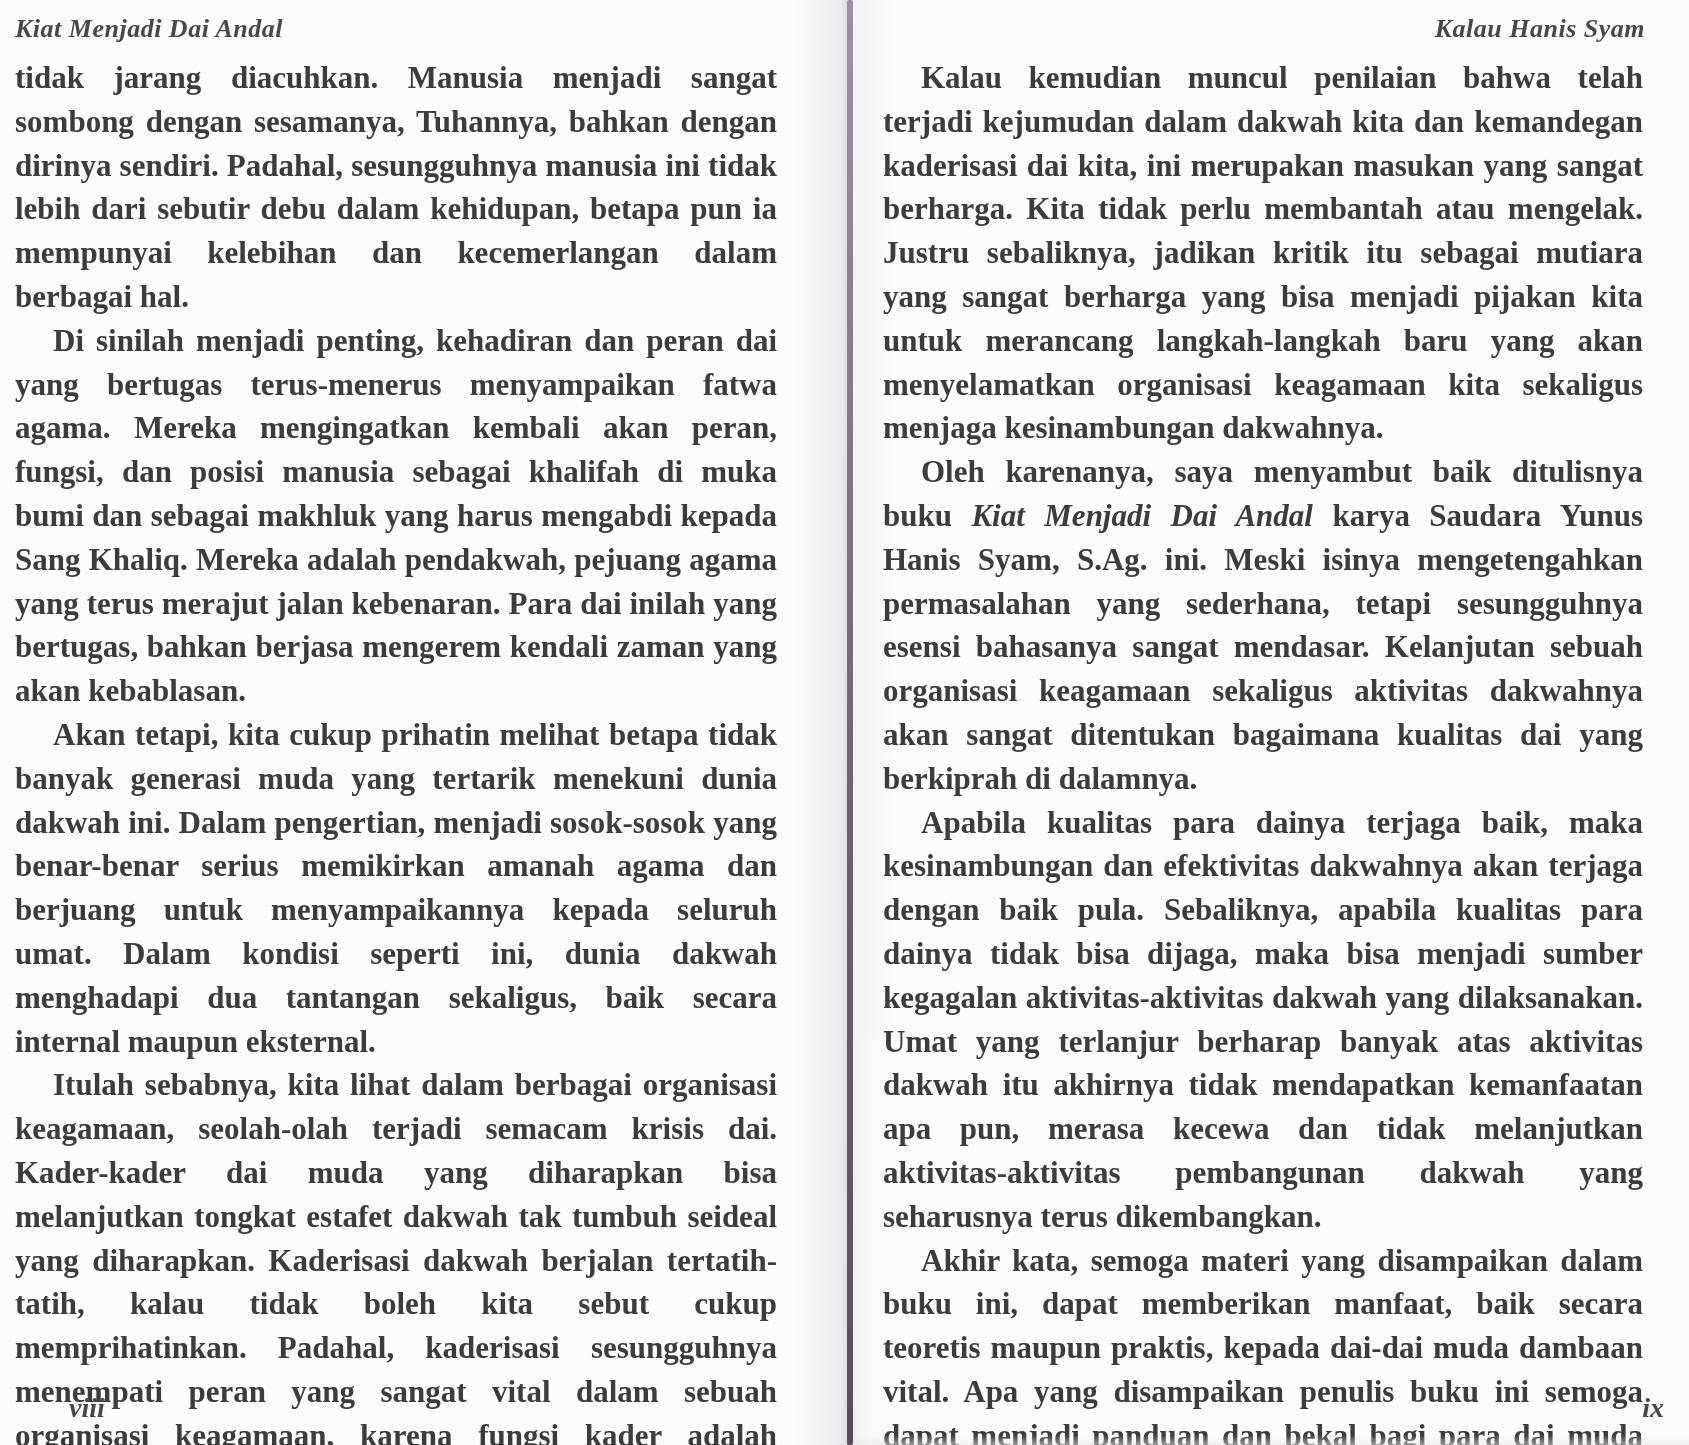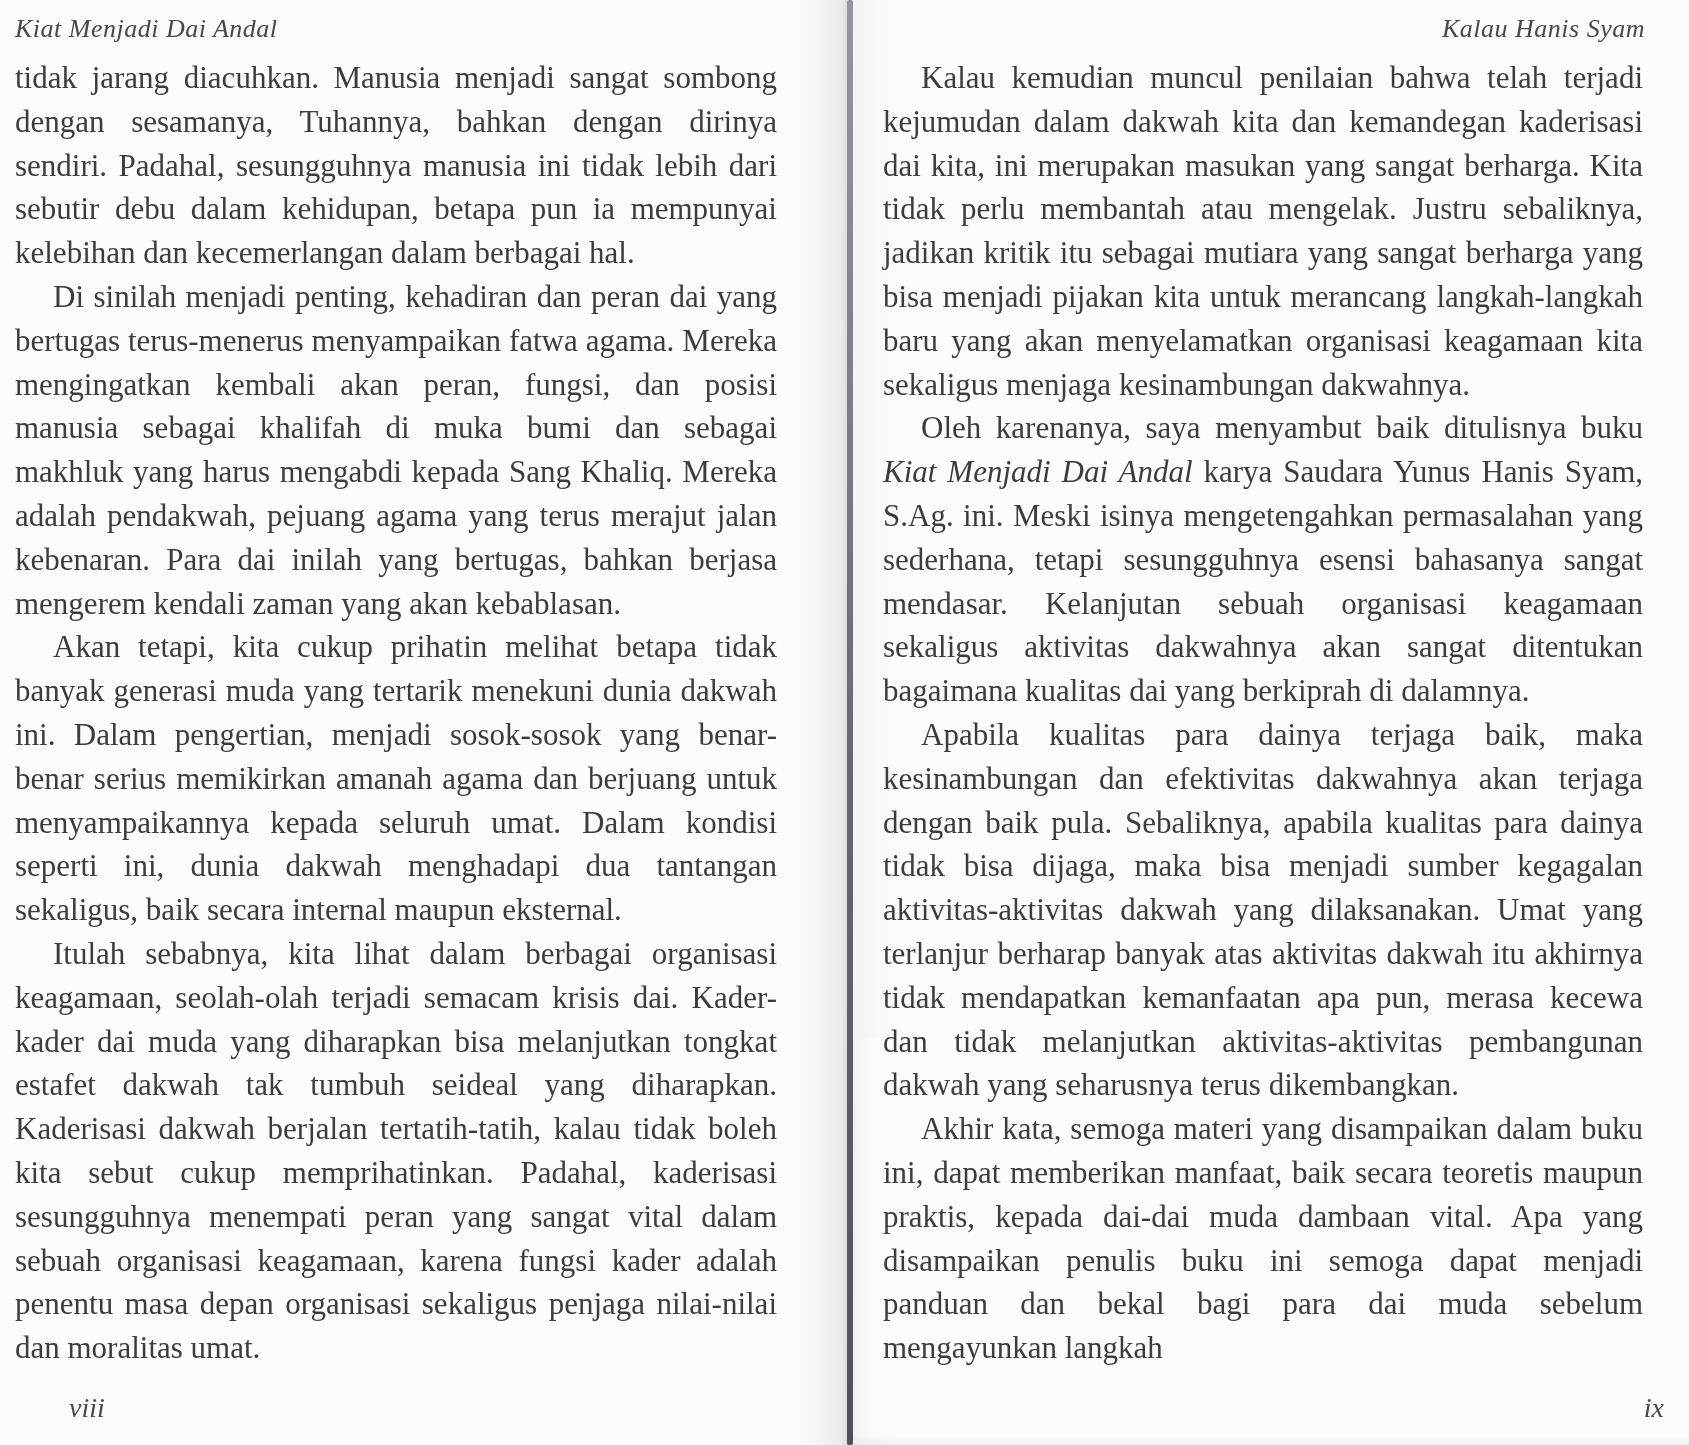--- a/index.html
+++ b/index.html
@@ -4,21 +4,21 @@
 <style>
   html,body{margin:0;padding:0;background:#ffffff;}
   .spread{
     position:relative;
     width:1689px;height:1445px;
     background:var(--paper,#fcfcfb);
     overflow:hidden;
     font-family:"Liberation Serif","DejaVu Serif",serif;
     color:var(--ink,#3e3c3a);
   }
-  .page{position:absolute;top:0;height:1039px;}
+  .page{position:absolute;top:0;height:1039px;font-weight:bold;}
   .page.left{left:0;width:853px;}
   .page.right{left:853px;width:836px;background:linear-gradient(to right,#f4f3f7 0px,rgba(252,252,251,0) 40px);}
   .running-header{
     position:absolute;top:14px;
     font-style:italic;
     font-size:26px;
     letter-spacing:0.5px;
     color:var(--header-ink,#4a4846);
     white-space:nowrap;
   }

